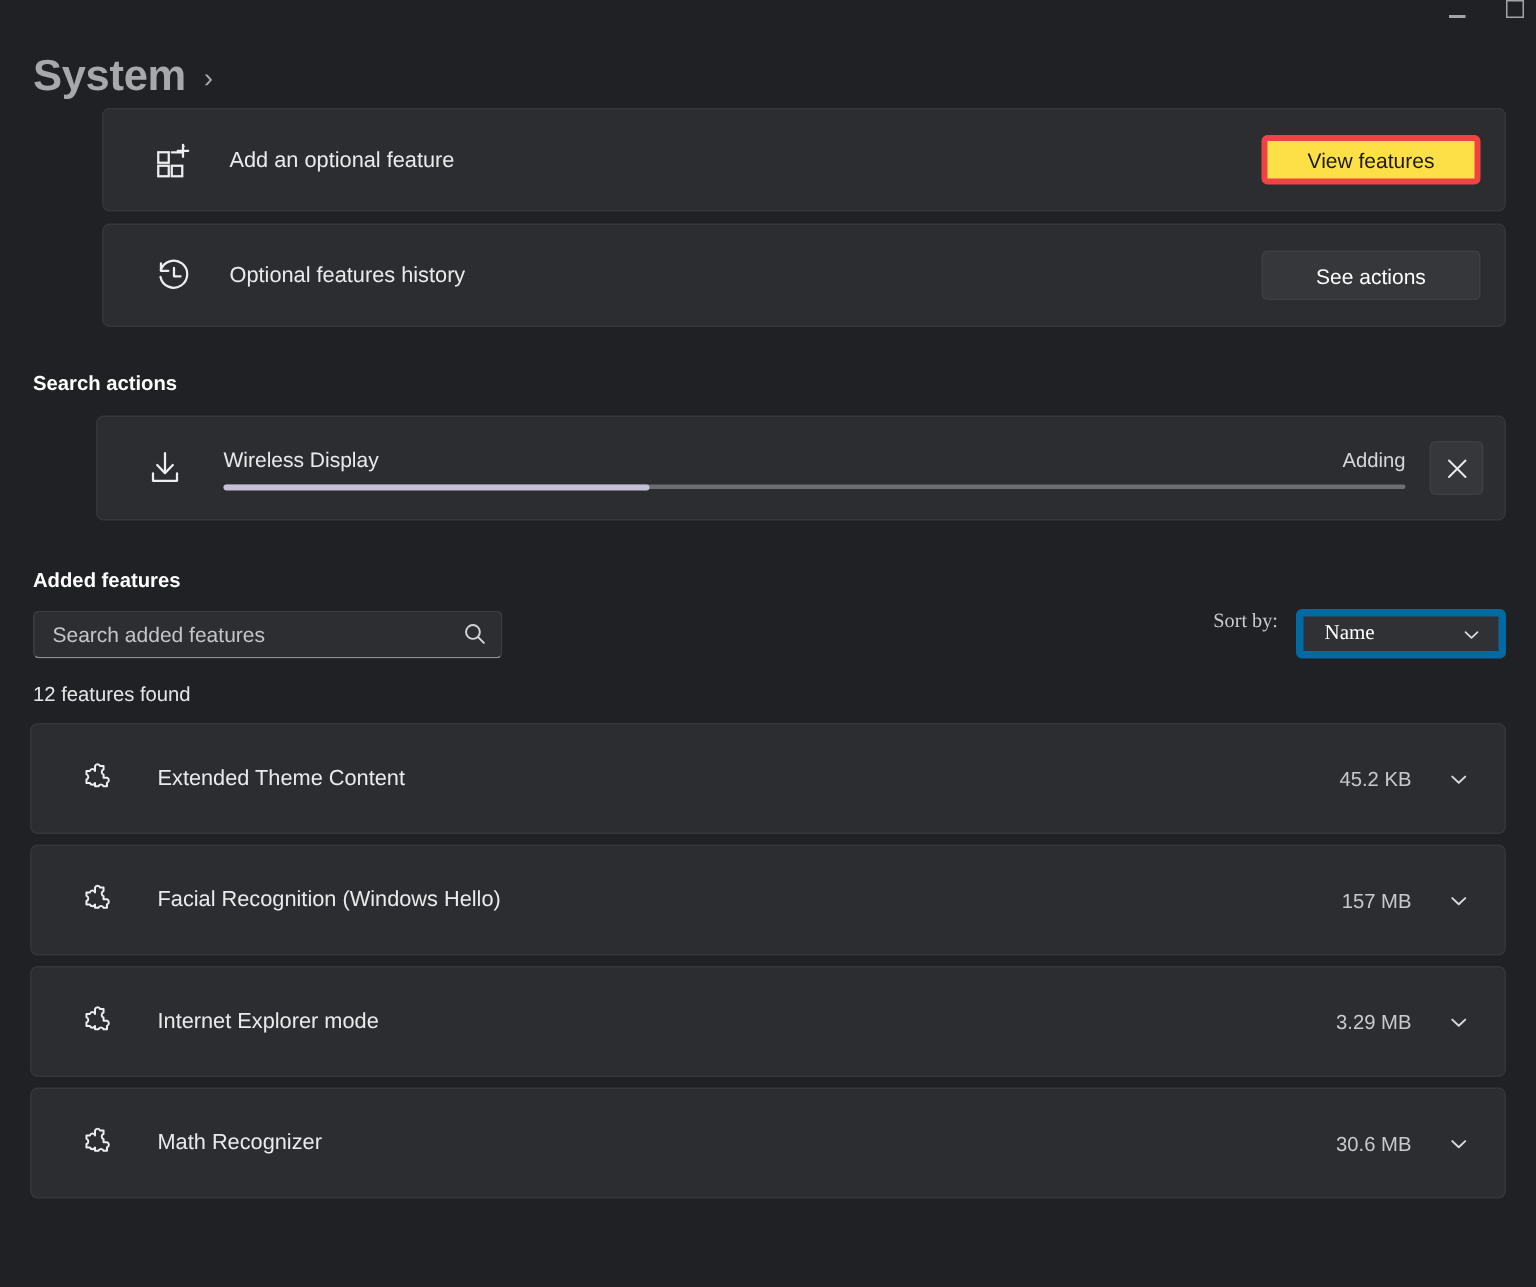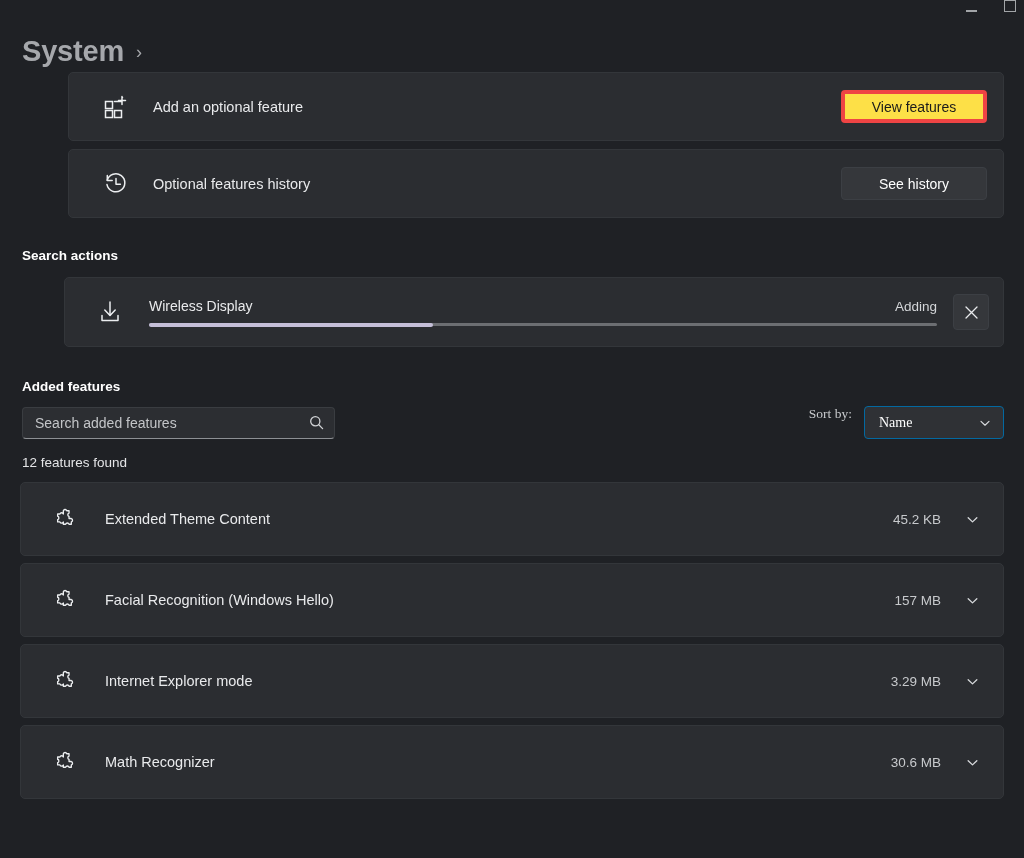--- a/index.html
+++ b/index.html
@@ -250,21 +250,21 @@
     font-family: Liberation Serif, serif;
   }
   .sort-label {
     font-size: 13.5px;
     color: #c9cbce;
   }
   .sort-select {
     width: 140px;
     height: 33px;
     background: #2f3135;
-    border: 1px solid #0369a1;
+    border: 5px solid #0369a1;
     border-radius: 4px;
     display: flex;
     align-items: center;
     justify-content: space-between;
     padding: 0 12px 0 14px;
     font-size: 14px;
     color: #ffffff;
   }
 
   .found-count {
@@ -345,21 +345,21 @@
 
   <div class="card">
     <span class="lead-icon">
       <svg width="26" height="26" viewBox="0 0 26 26" fill="none" stroke="#eceef0" stroke-width="1.5">
         <path d="M4.2 9.2 A9 9 0 1 1 4 13.6" stroke-linecap="round"></path>
         <polyline points="4.3,4.6 4.3,9.5 9.2,9.5" stroke-linejoin="round" stroke-linecap="round"></polyline>
         <polyline points="13,7.6 13,13.2 17.4,13.2" stroke-linecap="round" stroke-linejoin="round"></polyline>
       </svg>
     </span>
     <span class="card-label">Optional features history</span>
-    <button class="btn">See history</button>
+    <button class="btn">See actions</button>
   </div>
 
   <div class="section-head" id="recent-actions-heading">Search actions</div>
 
   <div class="action-card">
     <span class="action-icon">
       <svg width="26" height="26" viewBox="0 0 26 26" fill="none" stroke="#eceef0" stroke-width="1.5">
         <path d="M13 3 v13" stroke-linecap="round"></path>
         <polyline points="7.8,11 13,16.4 18.2,11" stroke-linecap="round" stroke-linejoin="round"></polyline>
         <polyline points="5,16.5 5,21.5 21,21.5 21,16.5" stroke-linecap="round" stroke-linejoin="round"></polyline>

